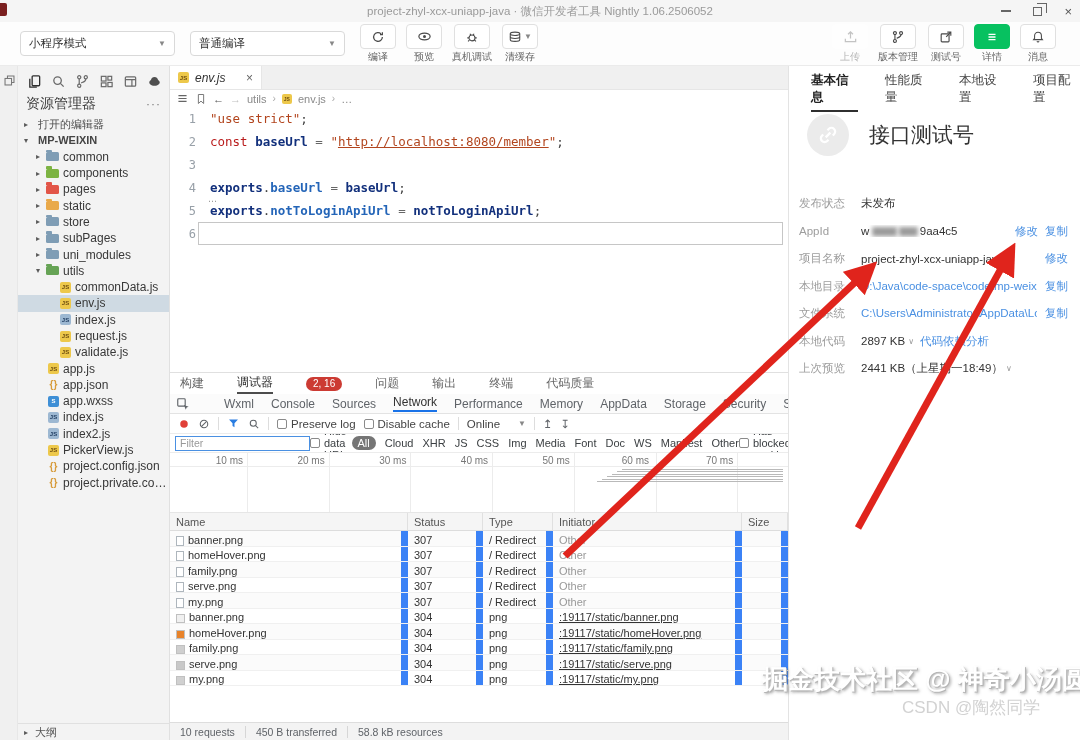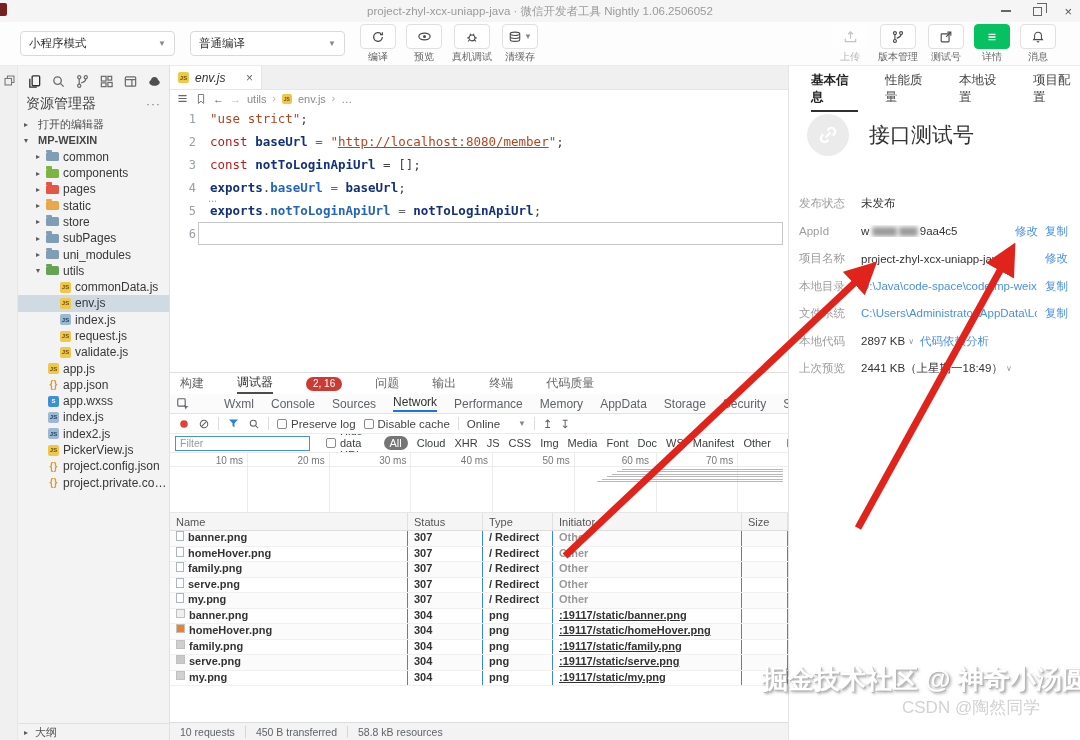--- a/index.html
+++ b/index.html
@@ -87,39 +87,39 @@
   .dbg-row1 { position:absolute; left:0; top:0; width:100%; height:21px; display:flex; align-items:center; gap:33px; padding-left:10px; font-size:12px; color:#666; }
   .dbg-tab.active { color:#2f2f2f; border-bottom:2px solid #4c4c4c; padding-bottom:1px; }
   .dbg-badge { background:#cc3b33; color:#fff; font-size:10px; border-radius:8px; padding:1.5px 7px; }
   .dbg-row2 { position:absolute; left:0; top:21px; width:100%; height:20px; display:flex; align-items:center; gap:17px; padding-left:6px; font-size:12px; color:#5f6368; border-bottom:1px solid #e3e3e3; background:#fbfbfb; }
   .dt-tab.active { color:#333; border-bottom:2px solid #1a73e8; padding-bottom:1px; }
   .dbg-row2 .vsep { width:1px; height:13px; background:#ddd; }
   .dbg-row3 { position:absolute; left:0; top:41px; width:100%; height:20px; display:flex; align-items:center; gap:8px; padding-left:8px; font-size:11.5px; color:#444; border-bottom:1px solid #ececec; }
   .vsep { width:1px; height:13px; background:#ddd; }
   .cb { width:10px; height:10px; border:1px solid #8a8a8a; border-radius:2px; background:#fff; flex:0 0 auto; }
   .cb-wrap { display:flex; align-items:center; gap:4px; }
-  .dbg-row4 { position:absolute; left:0; top:61px; width:100%; height:19px; display:flex; align-items:center; gap:16px; padding-left:5px; font-size:11px; color:#3c4043; border-bottom:1px solid #ececec; overflow:hidden; }
+  .dbg-row4 { position:absolute; left:0; top:61px; width:100%; height:19px; display:flex; align-items:center; gap:0; padding-left:5px; font-size:11px; color:#3c4043; border-bottom:1px solid #ececec; overflow:hidden; }
   .filter-input { width:135px; height:15px; border:1px solid #4a90e2; font-size:10.5px; padding:0 4px; color:#333; outline:none; font-family:inherit; }
   .filter-input::placeholder { color:#999; }
   .chip { color:#3c4043; }
   .chip.all { background:#757575; color:#fff; border-radius:8px; padding:1px 6px; }
   .timeline { position:absolute; left:0; top:80px; width:100%; height:14px; border-bottom:1px solid #ececec; font-size:10px; color:#777; }
   .tl-label { position:absolute; top:2px; transform:translateX(-100%); padding-right:4px; }
   .waterfall { position:absolute; left:0; top:94px; width:100%; height:46px; border-bottom:1px solid #e6e6e6; background:#fff; }
   .grid-v { position:absolute; top:0; bottom:0; width:1px; background:#ececec; }
   .wf-line { position:absolute; height:1px; background:#b9b9b9; right:5px; }
 
   
   .net-table { position:absolute; left:0; top:140px; width:100%; }
   .net-header, .net-row { display:grid; grid-template-columns:238px 75px 70px 189px 1fr; align-items:center; }
   .net-header { height:18px; background:#f5f5f5; border-bottom:1px solid #ddd; font-size:11px; color:#555; }
   .net-header > div { padding-left:6px; border-right:1px solid #e0e0e0; height:100%; display:flex; align-items:center; }
   .net-row { height:15.5px; font-size:11px; color:#333; border-bottom:1px solid #f0f0f0; }
   .net-row:nth-child(odd) { background:#fbfbfb; }
-  .net-row > div { padding-left:6px; border-right:1px solid #3b82f6; height:100%; display:flex; align-items:flex-start; gap:4px; overflow:hidden; white-space:nowrap;font-weight:bold; }
+  .net-row > div { padding-left:6px; border-right:7px solid #3b82f6; height:100%; display:flex; align-items:flex-end; gap:4px; overflow:hidden; white-space:nowrap; }
   .ni-page { width:8px; height:10px; border:1px solid #aeb6bd; background:#fff; flex:0 0 auto; }
   .ni-thumb { width:9px; height:9px; border:1px solid #c0c0c0; flex:0 0 auto; }
   .initiator-other { color:#999; }
   .initiator-link { color:#333; text-decoration:underline; }
   .statusbar { position:absolute; left:0; bottom:0; width:100%; height:18px; background:#f3f3f3; border-top:1px solid #ddd; display:flex; align-items:center; font-size:10.5px; color:#5f6368; }
   .sb-item { padding:0 10px; }
   .sb-item + .sb-item { border-left:1px solid #d6d6d6; }
 
   
   .details { position:absolute; left:788px; top:66px; width:292px; bottom:0; background:#fff; border-left:1px solid #e3e3e3; }
@@ -453,21 +453,20 @@
         <div class="code-line">
           <span class="gutter">1</span>
           <span class="ctext"><span class="tok-str">"use strict"</span><span class="tok-pun">;</span></span>
         </div>
         <div class="code-line">
           <span class="gutter">2</span>
           <span class="ctext"><span class="tok-kw">const </span><span class="tok-var">baseUrl</span><span class="tok-op"> = </span><span class="tok-str">"</span><span class="tok-link">http://localhost:8080/member</span><span class="tok-str">"</span><span class="tok-pun">;</span></span>
         </div>
         <div class="code-line">
           <span class="gutter">3</span>
-          <span class="ctext"><span class="tok-kw">const </span><span class="tok-var">notToLoginApiUrl</span><span class="tok-pun"> = [];</span></span>
         </div>
         <div class="code-line">
           <span class="gutter">4</span>
           <span class="ctext"><span class="tok-var">exports</span><span class="tok-pun">.</span><span class="tok-prop">baseUrl</span><span class="tok-op"> = </span><span class="tok-var">baseUrl</span><span class="tok-pun">;</span></span>
         </div>
         <div class="code-line">
           <span class="gutter">5</span>
           <span class="ctext"><span class="tok-var">exports</span><span class="tok-pun">.</span><span class="tok-prop">notToLoginApiUrl</span><span class="tok-op"> = </span><span class="tok-var">notToLoginApiUrl</span><span class="tok-pun">;</span></span>
         </div>
         <div class="code-line">

